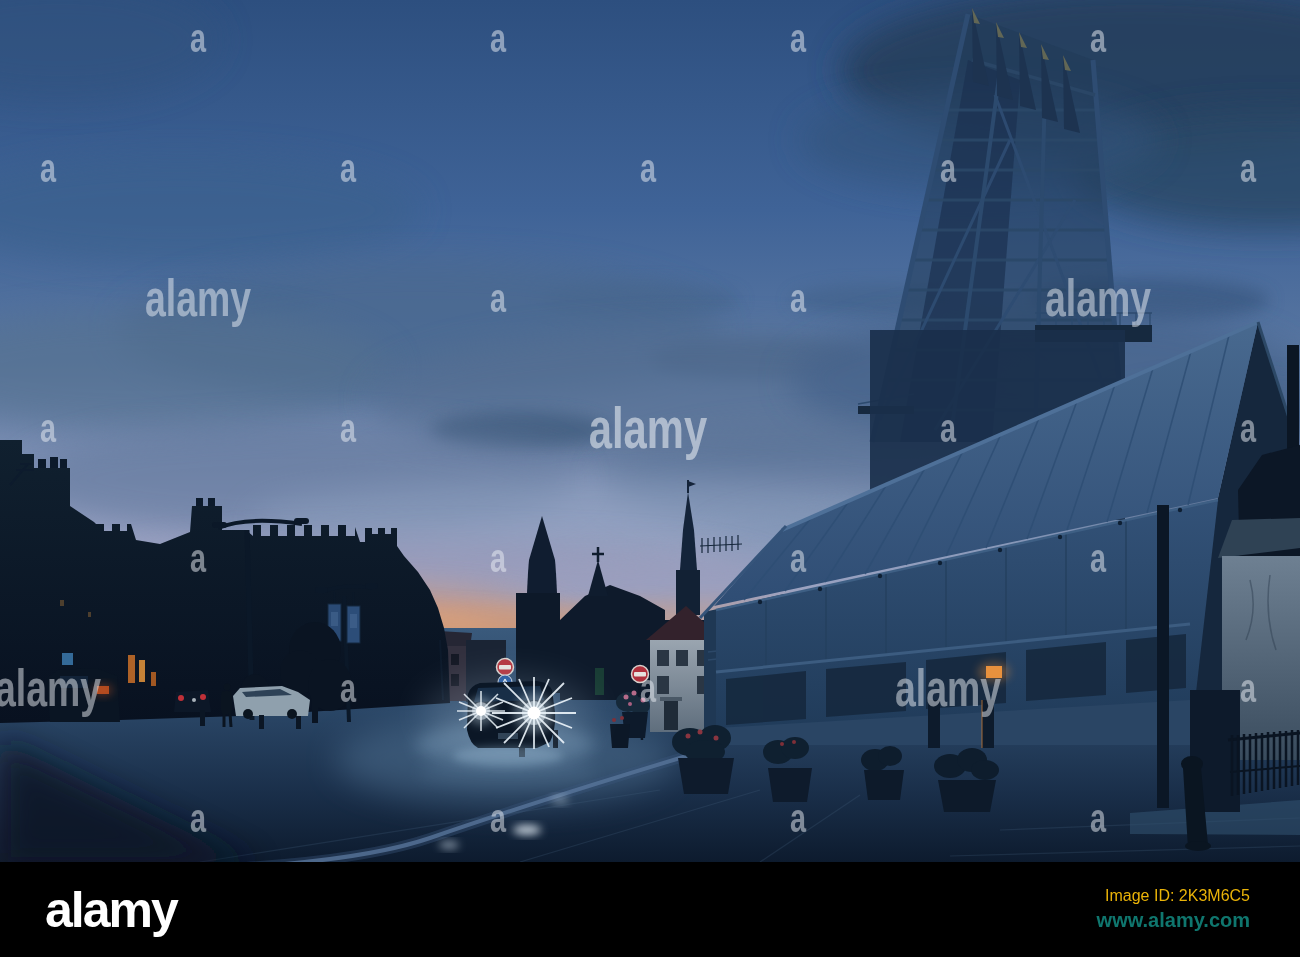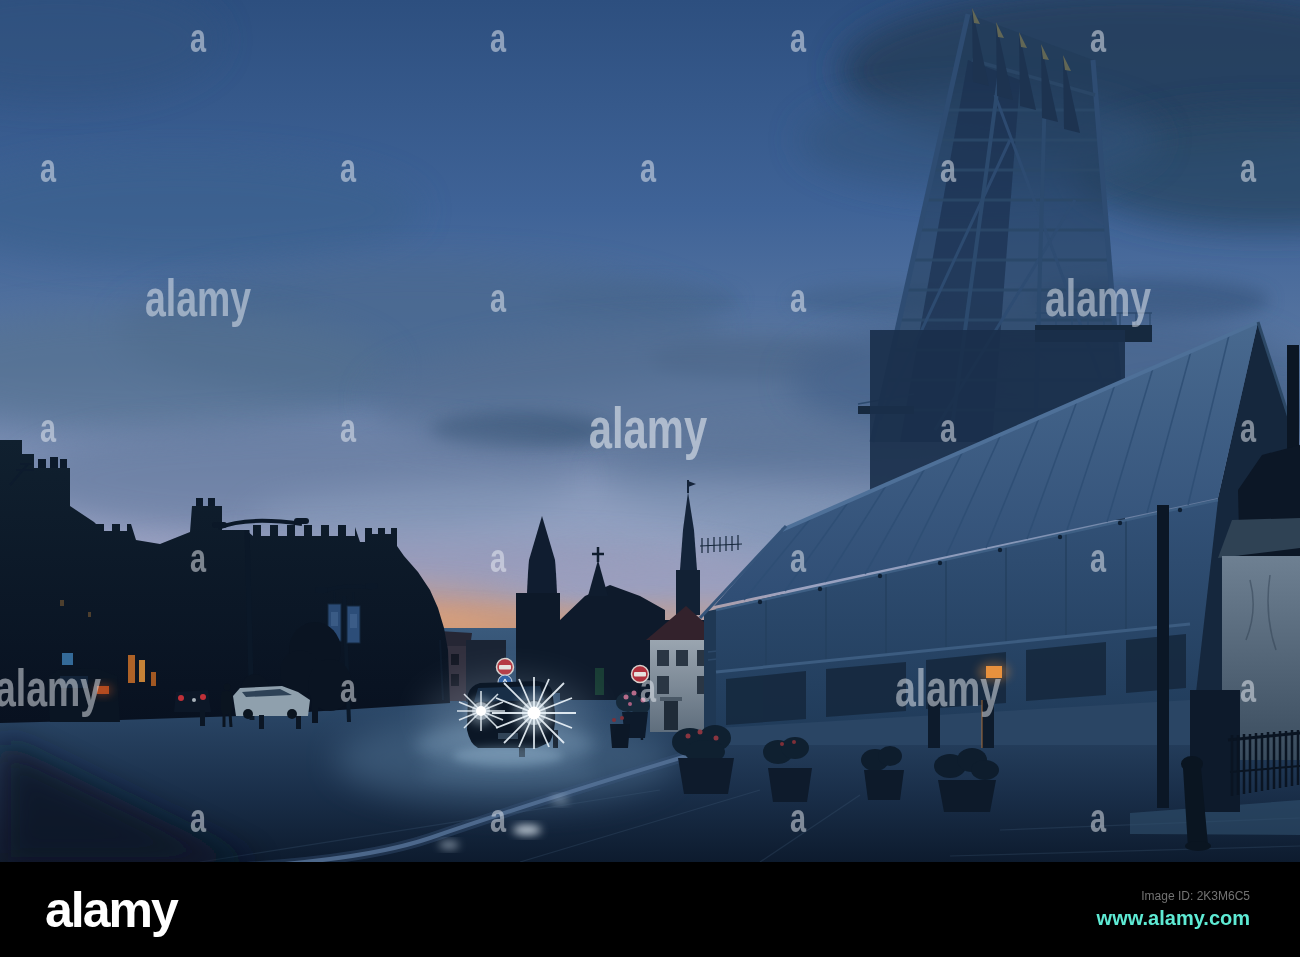--- a/index.html
+++ b/index.html
@@ -12,22 +12,22 @@
   .wm{position:absolute;color:rgba(235,240,246,0.50);font-weight:bold;line-height:1;
       transform:translate(-50%,-54%) scaleX(0.72);white-space:nowrap;}
   .wm-letter{font-size:40px;}
   .wm-word{font-size:52px;}
   .wm-big{font-size:58px;color:rgba(240,244,248,0.55);}
   
   #footer{position:absolute;left:0;top:862px;width:1300px;height:95px;background:#000000;
           display:flex;align-items:center;justify-content:space-between;}
   #footer .logo{color:#ffffff;font-weight:bold;font-size:50px;letter-spacing:-2px;margin-left:45px;}
   #footer .meta{display:flex;flex-direction:column;align-items:flex-end;margin-right:50px;gap:4px;}
-  #footer .meta .id{color:#737373;font-size:12px;}
-  #footer .meta .url{color:#5eead4;font-size:20px;font-weight:bold;}
+  #footer .meta .id{color:#eab308;font-size:16px;}
+  #footer .meta .url{color:#0f766e;font-size:20px;font-weight:bold;}
 </style>
 </head>
 <body>
 
 <div id="stage">
   <div id="photo">
     <svg width="1300" height="862" viewBox="0 0 1300 862" xmlns="http://www.w3.org/2000/svg">
       <defs>
         <linearGradient id="skyGrad" x1="0" y1="0" x2="0" y2="1">
           <stop offset="0" stop-color="#2d4f7f"></stop>

